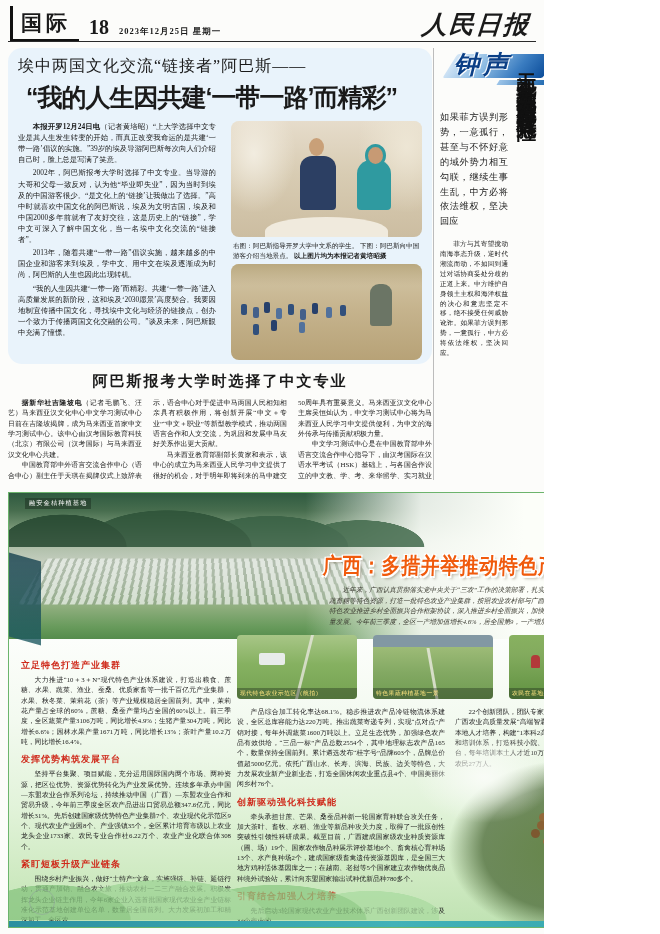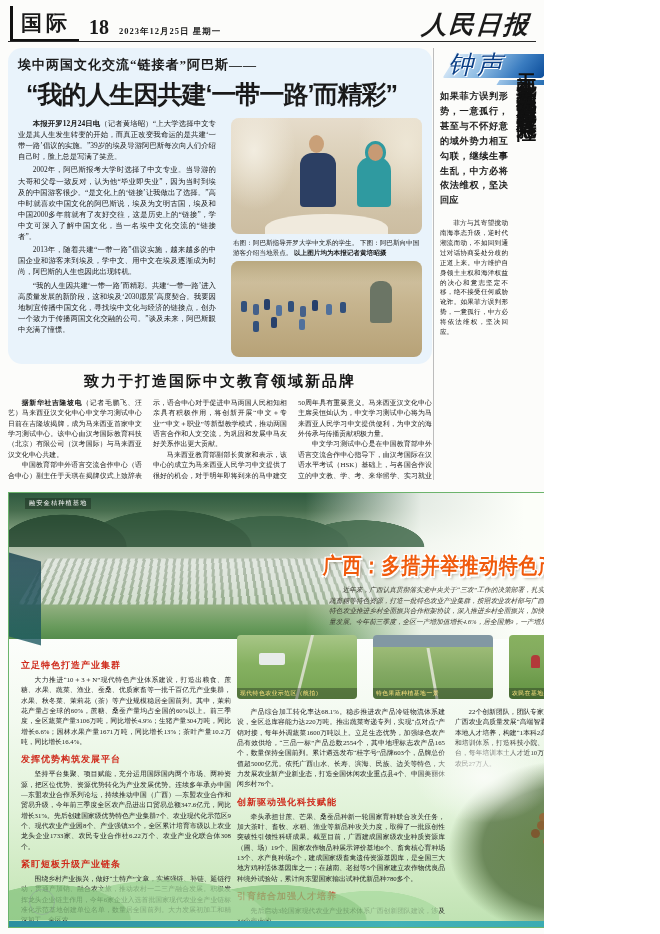--- a/index.html
+++ b/index.html
@@ -14,21 +14,21 @@
   .page-num { font-size:20px; font-weight:bold; padding-bottom:3px; }
   .hdr-date { font-size:8.5px; font-weight:bold; padding-bottom:4px; letter-spacing:1px; }
   .masthead { position:absolute; right:4px; top:2px; font-size:25px; font-weight:900; font-style:italic;
               font-family:"DejaVu Serif", serif; letter-spacing:2px; transform:skewX(-4deg); }
   .hdr-rule { position:absolute; left:8px; right:8px; top:41px; border-top:1.5px solid #2a2a2a; }
   .vdiv { position:absolute; left:433px; top:48px; height:432px; border-left:1px solid #bcbcbc; }
 
   
   .main-art { position:absolute; left:8px; top:48px; width:424px; height:316px; background:#e9f3fb;
               border-radius:14px; padding:8px 10px; box-sizing:border-box; overflow:hidden; }
-  .kicker { font-size:13px; font-weight:bold; letter-spacing:1px; }
+  .kicker { font-size:16px; font-weight:normal; letter-spacing:1px; }
   .main-headline { font-size:25px; font-weight:900; letter-spacing:-1px; margin:4px 8px 7px;
                    font-family:"Liberation Sans", sans-serif; white-space:nowrap; }
   .main-cols { display:flex; gap:15px; }
   .mcol1 { width:198px; font-size:7.4px; line-height:1.5; text-align:justify; height:250px; overflow:hidden; }
   .mcol1 p { margin:0 0 2px; text-indent:2em; }
   .mcol2 { flex:1; display:flex; flex-direction:column; }
   .photo { border-radius:8px; position:relative; overflow:hidden; }
   .photo1 { height:116px; background:linear-gradient(180deg,#e6dccb 0%,#d8ccb3 45%,#ccbda1 100%); }
   .p1-curtain { position:absolute; inset:0;
       background:radial-gradient(60px 85px at 12% 28%, rgba(243,238,226,.95), transparent 70%),
@@ -57,24 +57,24 @@
   .my-cols p { margin:0; text-indent:2em; }
 
   
   .cmt { position:absolute; left:440px; top:46px; width:212px; height:438px; }
   .zs-logo { position:relative; width:110px; height:42px; }
   .zs-swoosh { position:absolute; left:10px; top:8px; width:100px; height:24px; border-radius:2px;
       background:linear-gradient(100deg,#d4e6f6 0%,#8cbbe3 35%,#3a7cc0 70%,#0d4e9b 100%);
       transform:skewX(-32deg); }
   .zs-swoosh2 { position:absolute; left:58px; top:34px; width:52px; height:5px;
       background:linear-gradient(90deg,#9cc4e8,#1964ad); transform:skewX(-32deg); }
-  .zs-text { position:absolute; left:8px; top:2px; font-size:25px; font-weight:400; font-style:italic;
+  .zs-text { position:absolute; left:14px; top:2px; font-size:25px; font-weight:700; font-style:italic;
       color:#0b3f86; letter-spacing:4px; text-shadow:1px 1px 0 #fff, -1px -1px 0 #eaf3fb;
       font-family:"Liberation Sans", sans-serif; }
-  .cmt-quote { width:68px; margin-top:1px; font-size:9.2px; font-weight:bold; line-height:1.62;
+  .cmt-quote { width:68px; margin-top:22px; font-size:9.2px; font-weight:normal; line-height:1.62;
       text-align:justify; color:#222; }
   .cmt-left-body { width:68px; margin-top:10px; font-size:6.6px; line-height:1.5; text-align:justify;
       height:210px; overflow:hidden; }
   .cmt-left-body p { margin:0; text-indent:2em; }
   .cmt-vhead { position:absolute; left:74px; top:12px; height:428px; writing-mode:vertical-rl;
       text-orientation:upright; font-size:20px; font-weight:900; letter-spacing:2.5px;
       font-family:"Liberation Sans", sans-serif; color:#111; }
   .cmt-right { position:absolute; left:118px; top:0; width:94px; height:438px; font-size:6.6px;
       line-height:1.5; text-align:justify; display:flex; flex-direction:column; overflow:hidden; }
   .cmt-right p { margin:0 0 3px; text-indent:2em; }
@@ -189,21 +189,21 @@
         <div class="photo photo2">
           <div class="p2-ridge"></div>
           <div class="p2-crowd"></div>
           <div class="p2-guide"></div>
         </div>
       </div>
     </div>
   </div>
 
   <div class="my-art">
-    <div class="my-headline">致力于打造国际中文教育领域新品牌</div>
+    <div class="my-headline">阿巴斯报考大学时选择了中文专业</div>
     <div class="my-cols">
       <p><b>据新华社吉隆坡电</b><span>（记者毛鹏飞、汪艺）马来西亚汉文化中心中文学习测试中心日前在吉隆坡揭牌，成为马来西亚首家中文学习测试中心。该中心由汉考国际教育科技（北京）有限公司（汉考国际）与马来西亚汉文化中心共建。</span></p>
       <p>中国教育部中外语言交流合作中心（语合中心）副主任于天琪在揭牌仪式上致辞表示，语合中心对于促进中马两国人民相知相亲具有积极作用，将创新开展“中文＋专业”“中文＋职业”等新型教学模式，推动两国语言合作和人文交流，为巩固和发展中马友好关系作出更大贡献。</p>
       <p>马来西亚教育部副部长黄家和表示，该中心的成立为马来西亚人民学习中文提供了很好的机会，对于明年即将到来的马中建交50周年具有重要意义。马来西亚汉文化中心主席吴恒灿认为，中文学习测试中心将为马来西亚人民学习中文提供便利，为中文的海外传承与传播贡献积极力量。</p>
       <p>中文学习测试中心是在中国教育部中外语言交流合作中心指导下，由汉考国际在汉语水平考试（HSK）基础上，与各国合作设立的中文教、学、考、来华留学、实习就业综合国际教育合作项目，以开展中文教学和考试为主，着眼于国际中文教育事业市场化发展，致力于打造国际中文教育领域新品牌。</p>
     </div>
   </div>
 
   <div class="cmt">
     <div class="zs-logo">

